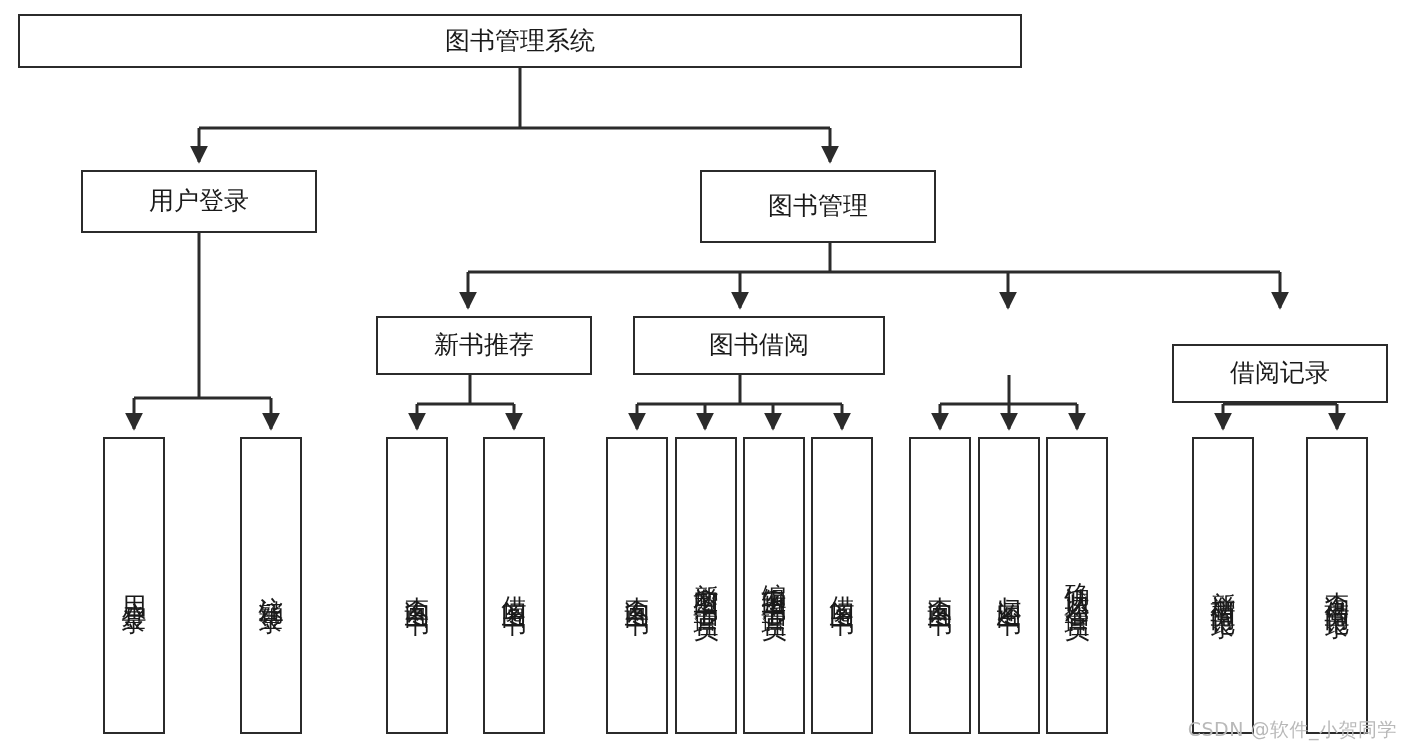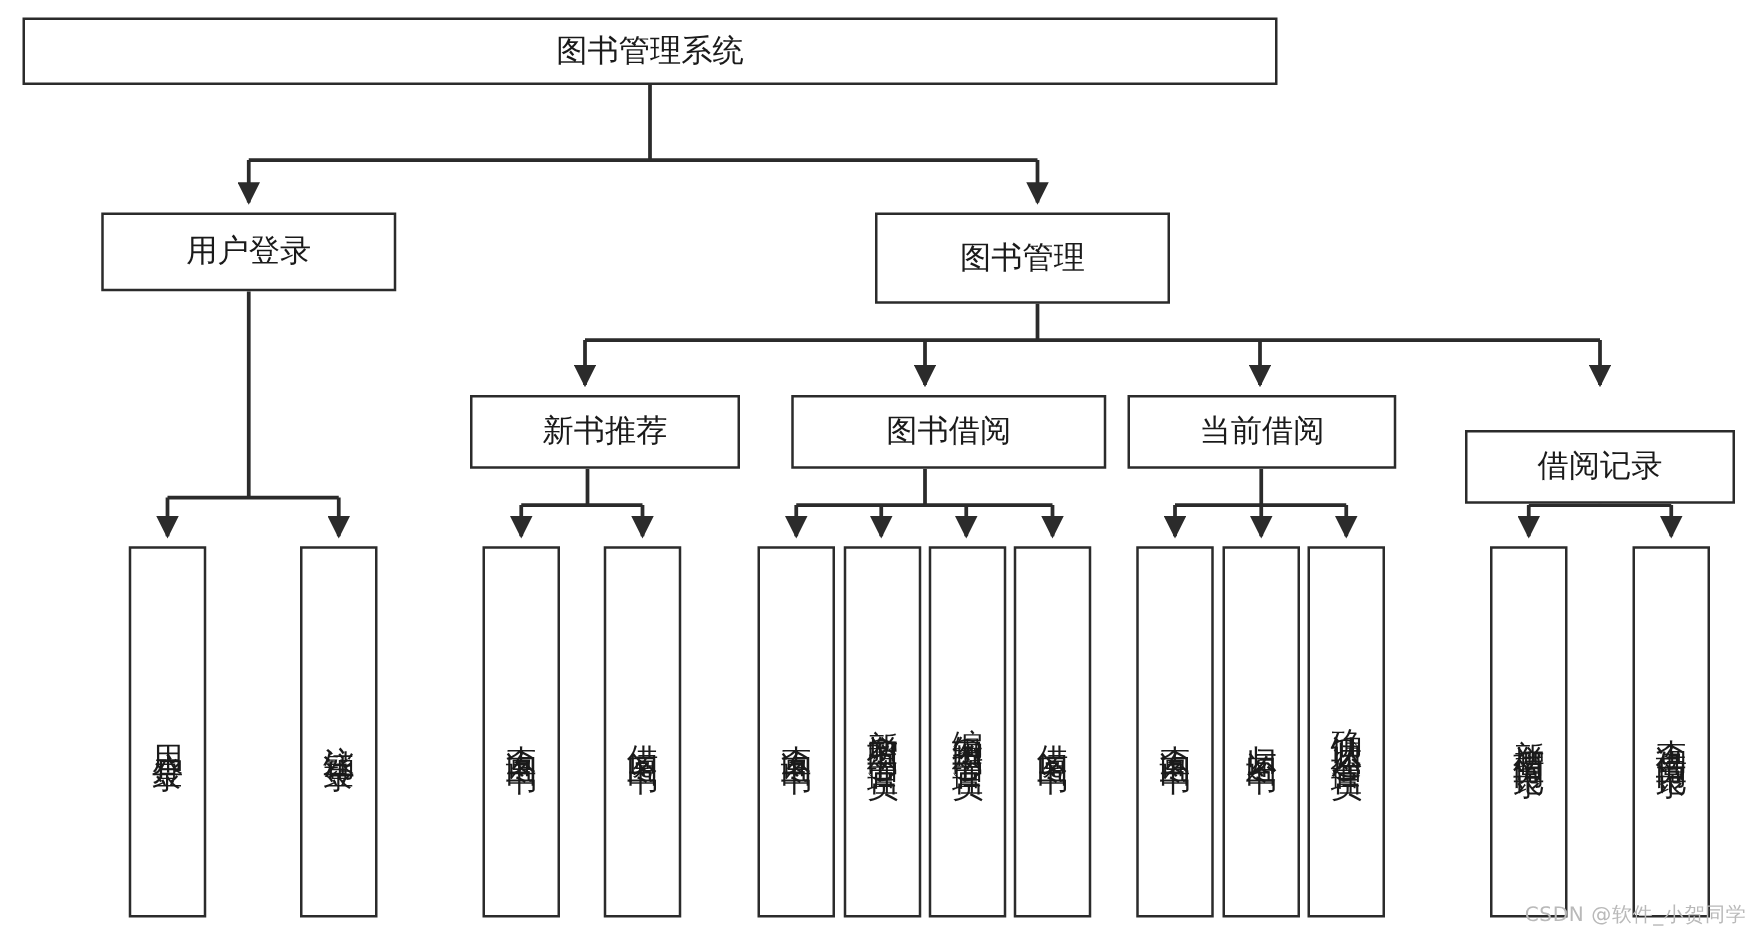--- a/index.html
+++ b/index.html
@@ -58,21 +58,21 @@
     font-size: 25px;
     letter-spacing: 5px;
     line-height: 1;
     white-space: nowrap;
     max-height: 278px;
   }
   .watermark {
     position: absolute;
     right: 8px;
     bottom: 4px;
-    font-size: 16px;
+    font-size: 19px;
     color: #b9b9b9;
     letter-spacing: 0.5px;
     white-space: nowrap;
     z-index: 5;
   }
 </style>
 </head>
 <body>
 
 <div id="canvas">
@@ -137,23 +137,20 @@
   <div class="node node-l2" style="left:700px; top:170px; width:236px; height:73px;">
     <span class="label">图书管理</span>
   </div>
 
   <div class="node node-l3" style="left:376px; top:316px; width:216px; height:59px;">
     <span class="label">新书推荐</span>
   </div>
   <div class="node node-l3" style="left:633px; top:316px; width:252px; height:59px;">
     <span class="label">图书借阅</span>
   </div>
-  <div class="node node-l3" style="left:902px; top:316px; width:215px; height:59px;">
-    <span class="label">当前借阅</span>
-  </div>
   <div class="node node-l3" style="left:1172px; top:316px; width:216px; height:59px;margin-top:28px;">
     <span class="label">借阅记录</span>
   </div>
 
   <div class="node node-leaf" style="left:103px; top:437px; width:62px; height:297px;">
     <span class="label">用户登录</span>
   </div>
   <div class="node node-leaf" style="left:240px; top:437px; width:62px; height:297px;">
     <span class="label">注销登录</span>
   </div>

